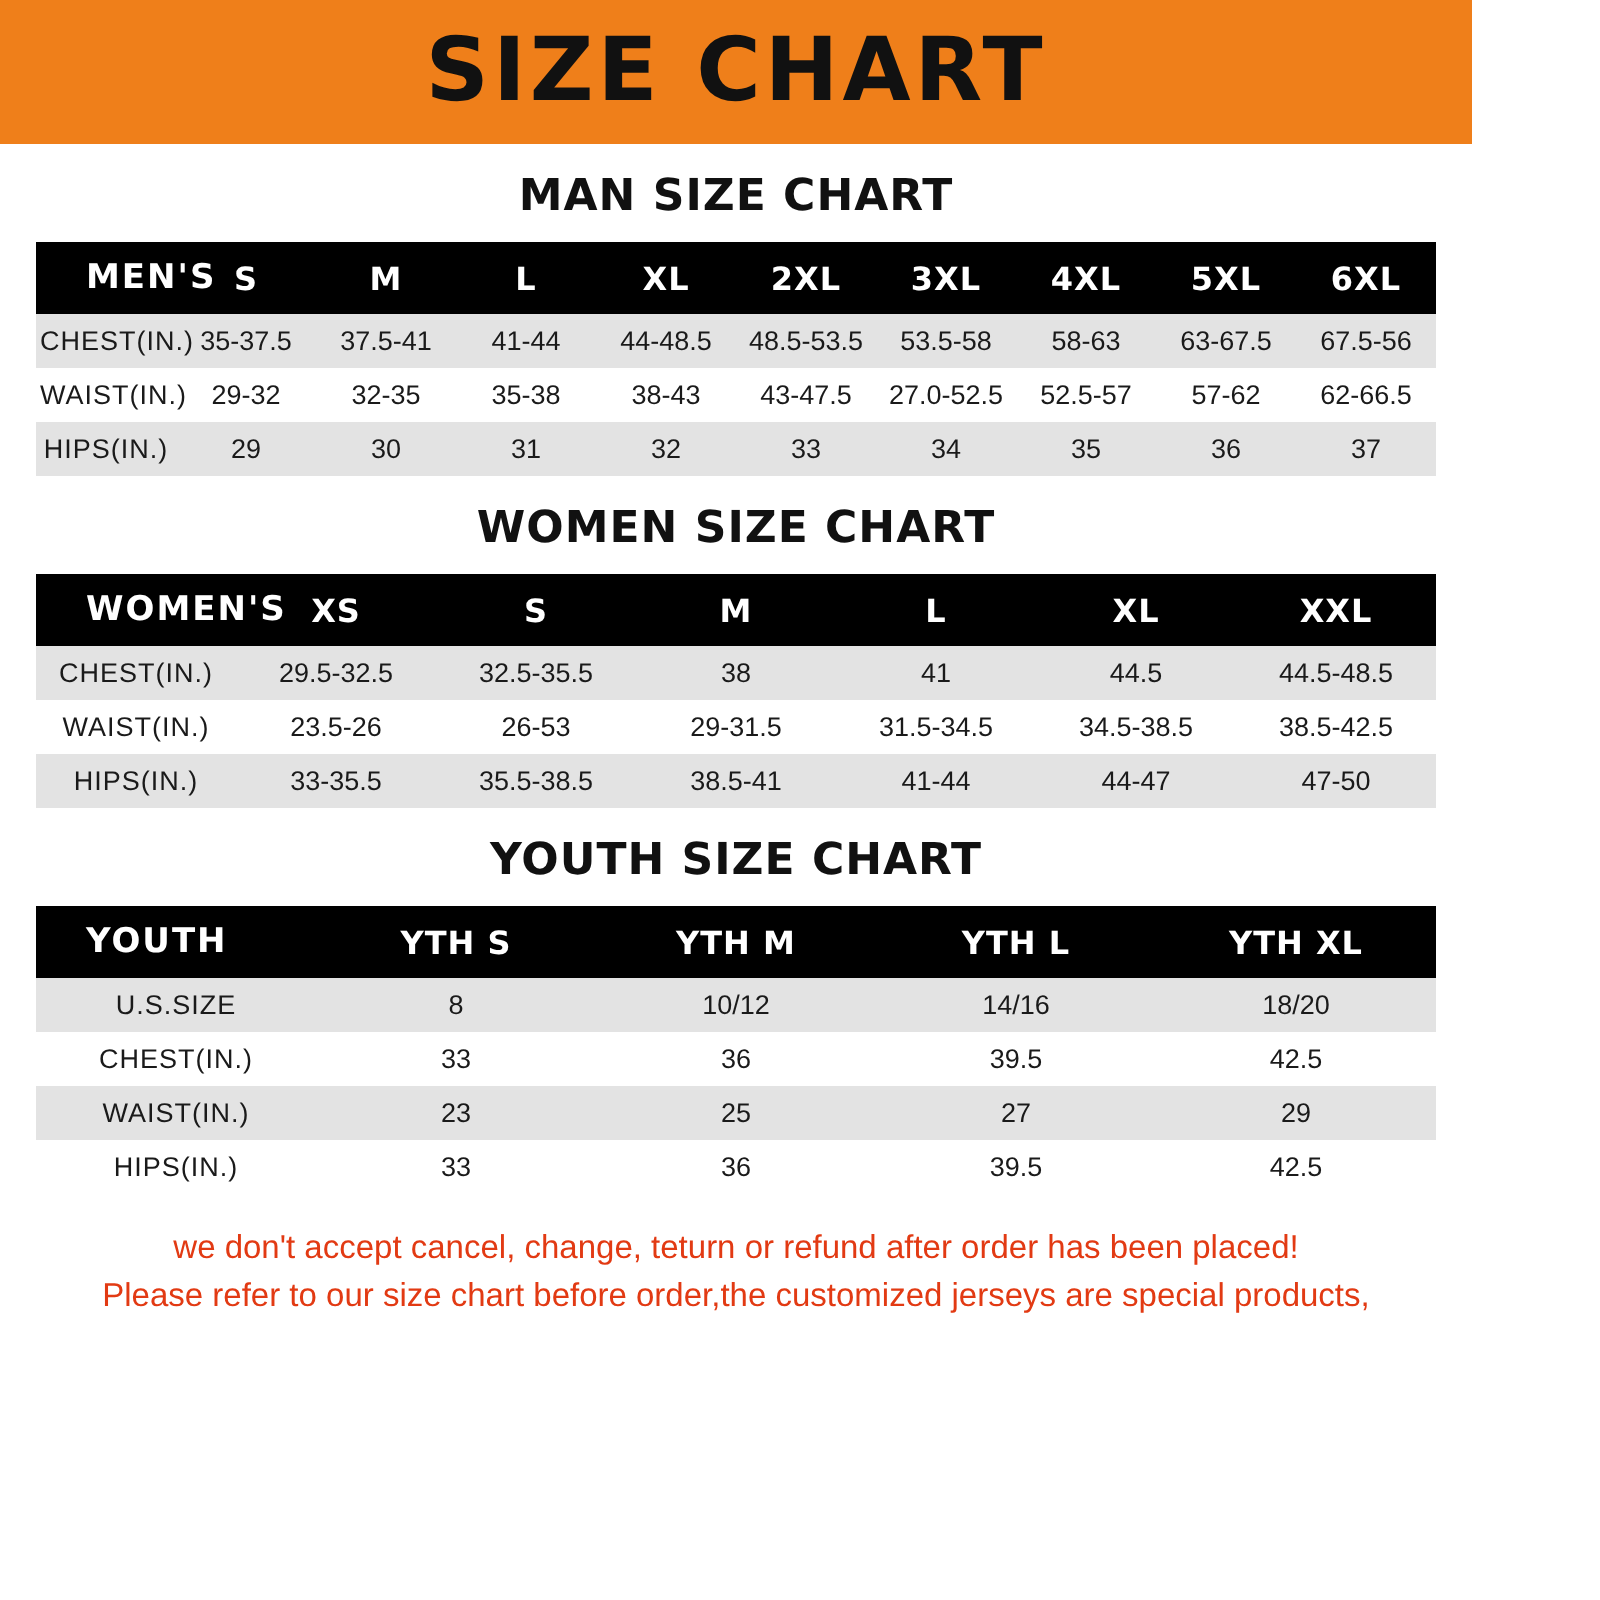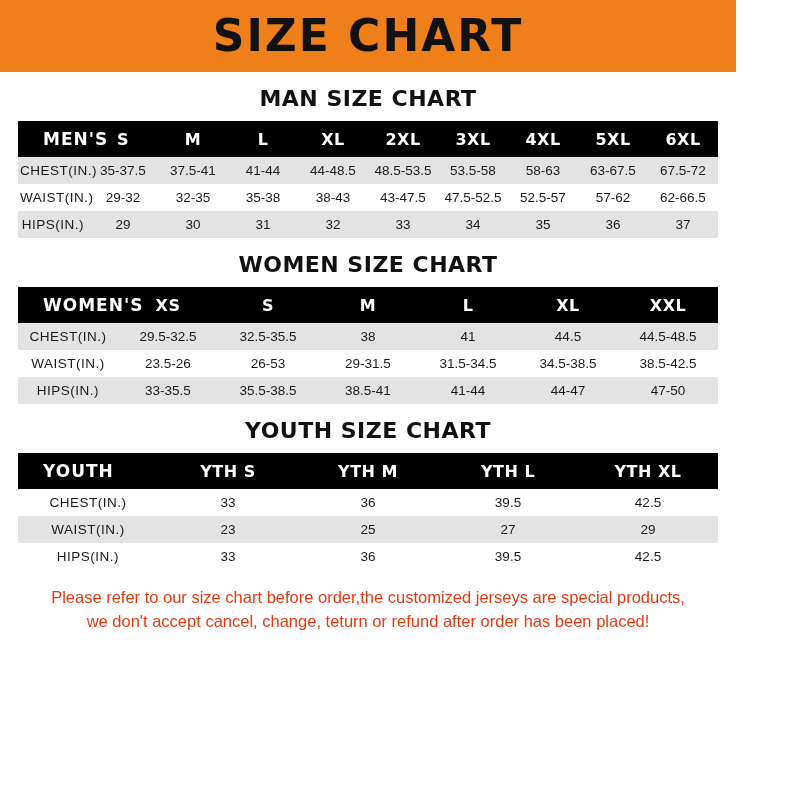--- a/index.html
+++ b/index.html
@@ -144,30 +144,30 @@
       <tr class="band-light">
         <td class="row-label">CHEST(IN.)</td>
         <td>35-37.5</td>
         <td>37.5-41</td>
         <td>41-44</td>
         <td>44-48.5</td>
         <td>48.5-53.5</td>
         <td>53.5-58</td>
         <td>58-63</td>
         <td>63-67.5</td>
-        <td>67.5-72</td>
+        <td>67.5-56</td>
       </tr>
       <tr class="band-white">
         <td class="row-label">WAIST(IN.)</td>
         <td>29-32</td>
         <td>32-35</td>
         <td>35-38</td>
         <td>38-43</td>
         <td>43-47.5</td>
-        <td>47.5-52.5</td>
+        <td>27.0-52.5</td>
         <td>52.5-57</td>
         <td>57-62</td>
         <td>62-66.5</td>
       </tr>
       <tr class="band-light">
         <td class="row-label">HIPS(IN.)</td>
         <td>29</td>
         <td>30</td>
         <td>31</td>
         <td>32</td>
@@ -225,20 +225,27 @@
     <div class="section-title">YOUTH SIZE CHART</div>
     <table class="size-table table-youth">
       <tbody>
           <tr class="header-row">
         <th class="row-label-head">YOUTH</th>
         <th>YTH S</th>
         <th>YTH M</th>
         <th>YTH L</th>
         <th>YTH XL</th>
       </tr>
+      <tr class="band-light">
+        <td class="row-label">U.S.SIZE</td>
+        <td>8</td>
+        <td>10/12</td>
+        <td>14/16</td>
+        <td>18/20</td>
+      </tr>
       <tr class="band-white">
         <td class="row-label">CHEST(IN.)</td>
         <td>33</td>
         <td>36</td>
         <td>39.5</td>
         <td>42.5</td>
       </tr>
       <tr class="band-light">
         <td class="row-label">WAIST(IN.)</td>
         <td>23</td>
@@ -250,18 +257,18 @@
         <td class="row-label">HIPS(IN.)</td>
         <td>33</td>
         <td>36</td>
         <td>39.5</td>
         <td>42.5</td>
       </tr>
     </tbody>
       </table>
 
     <div class="footer-note">
+      <span class="line">we don't accept cancel, change, teturn or refund after order has been placed!</span>
       <span class="line">Please refer to our size chart before order,the customized jerseys are special products,</span>
-      <span class="line">we don't accept cancel, change, teturn or refund after order has been placed!</span>
     </div>
 
   </div>
 </div>
 
 </body></html>

